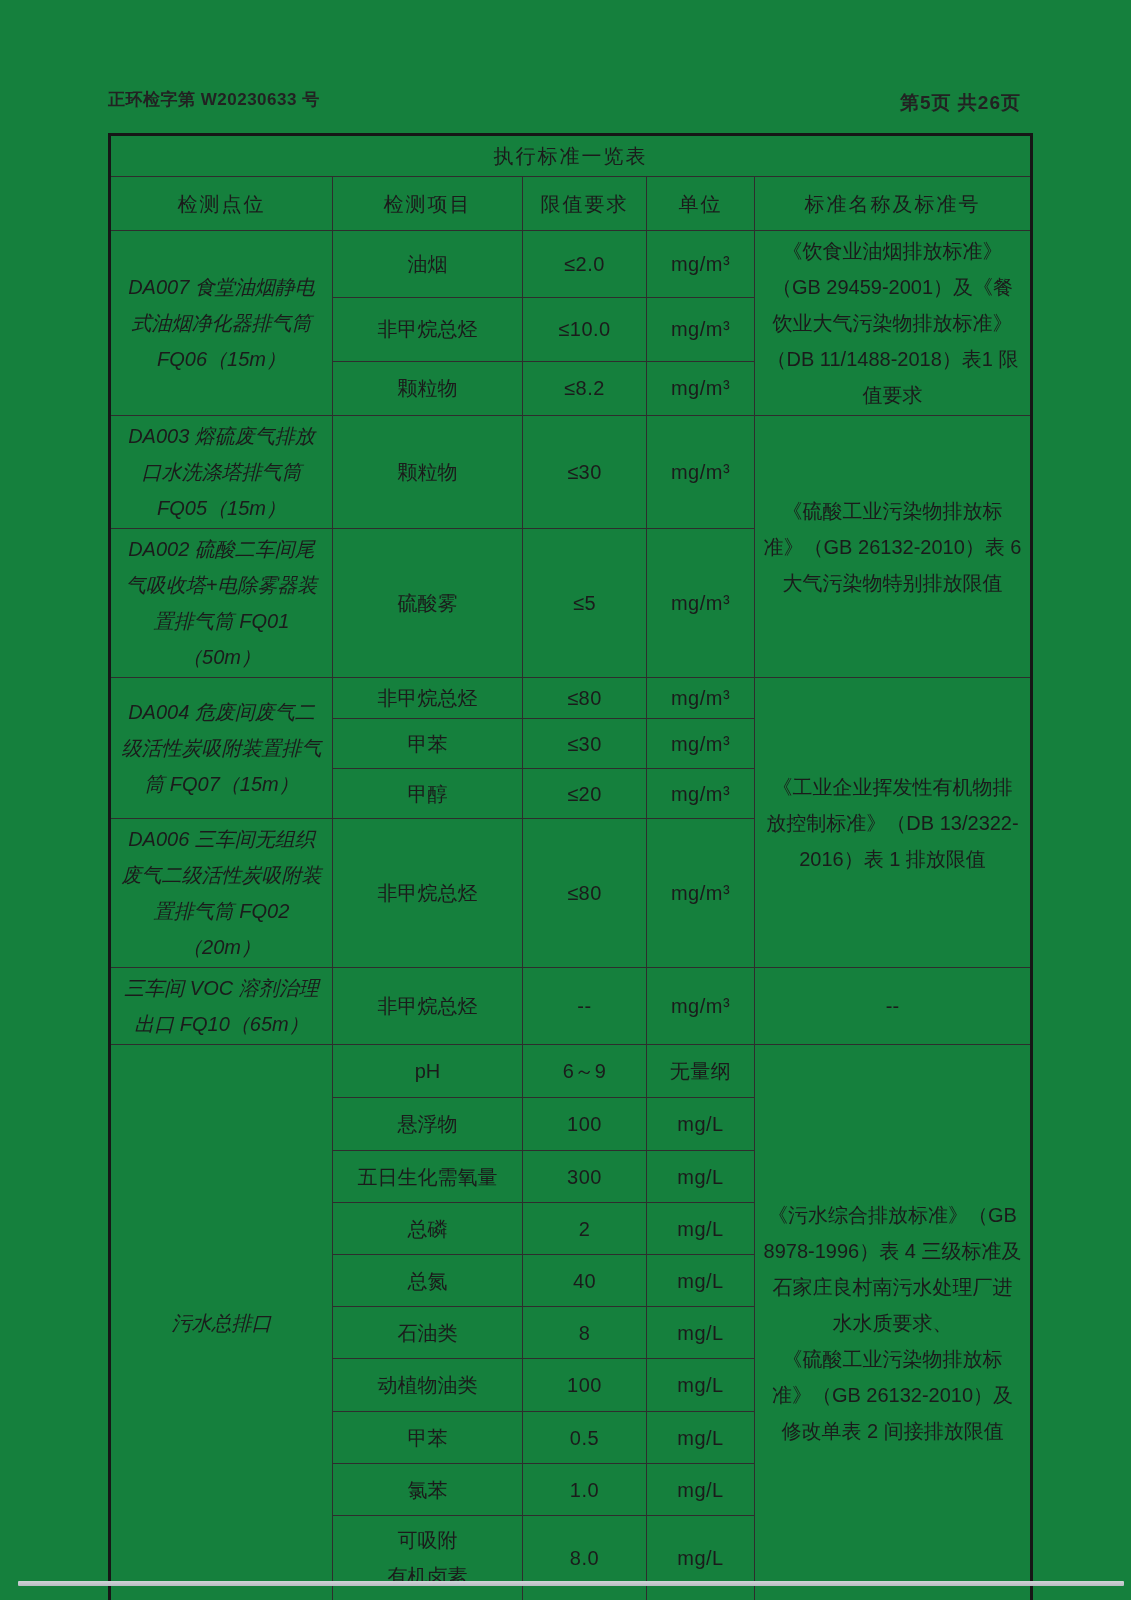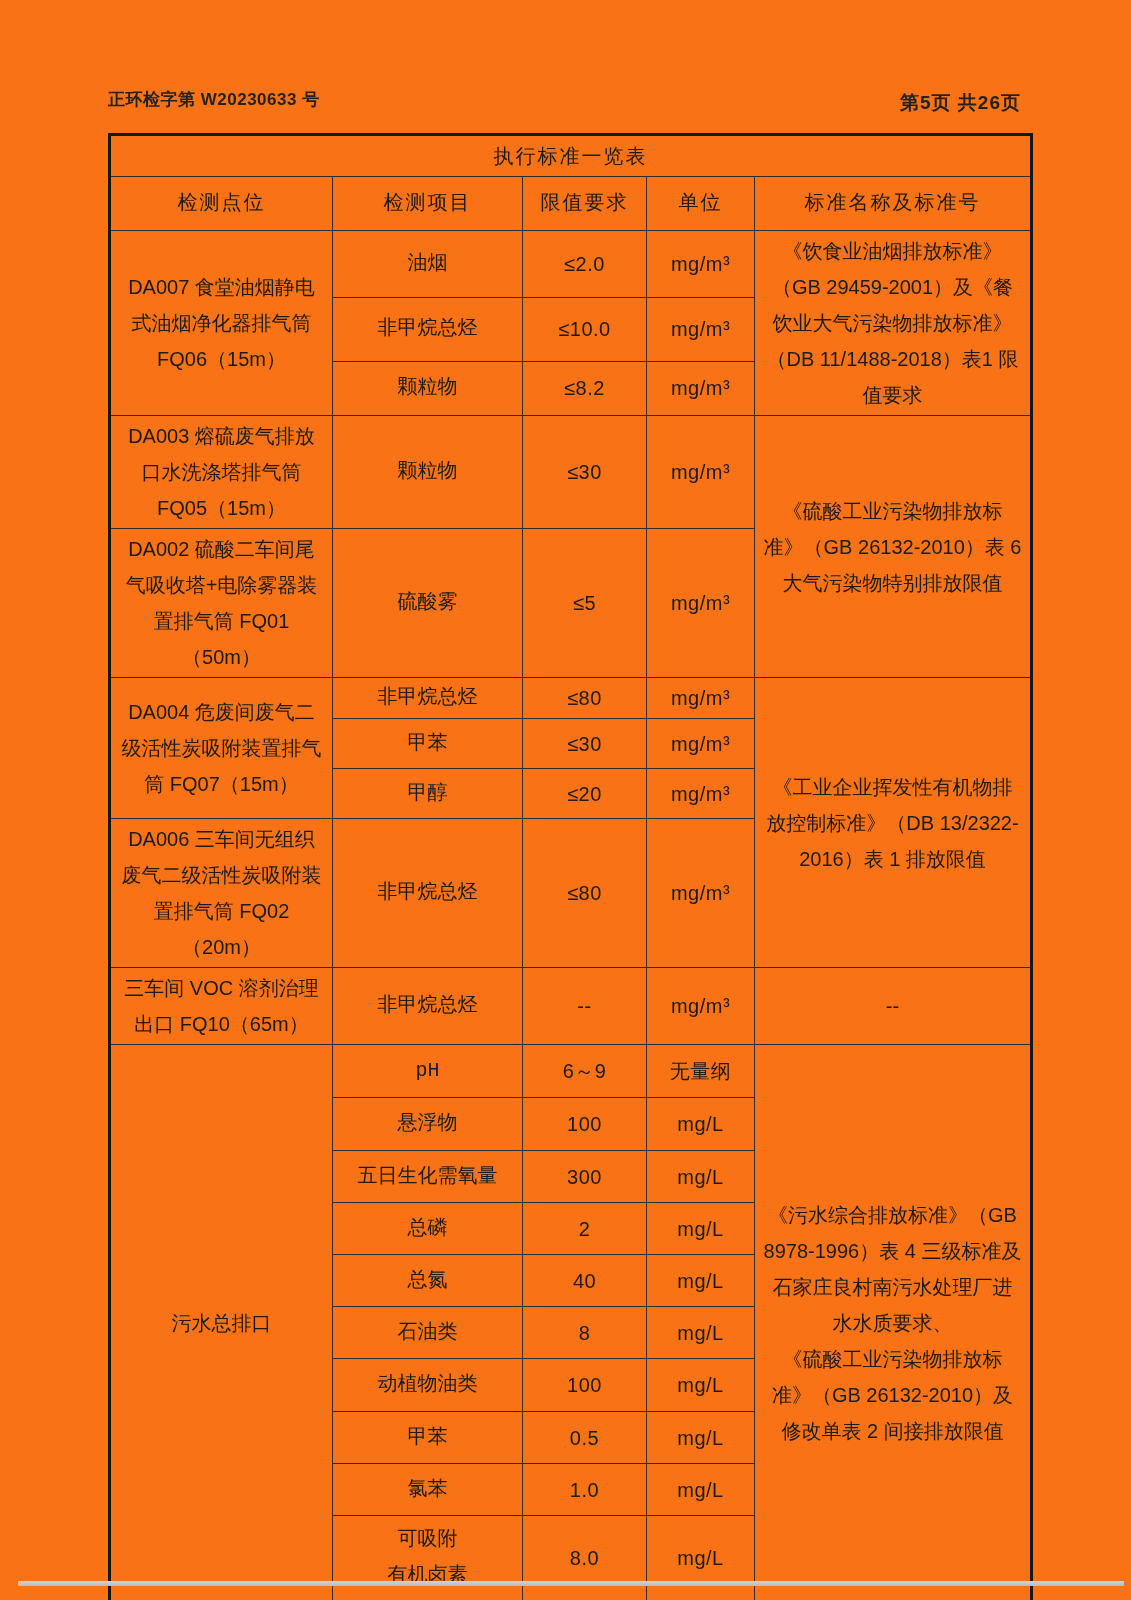--- a/index.html
+++ b/index.html
@@ -1,21 +1,21 @@
 <!DOCTYPE html>
 <html><head>
 <meta charset="utf-8">
 <style>
   * { box-sizing: border-box; }
   html, body { margin: 0; padding: 0; background: #ffffff; }
   .page {
     position: relative;
     width: 1131px;
     height: 1600px;
-    background: #f97316;
+    background: #15803d;
     overflow: hidden;
     font-family: "Liberation Sans", "DejaVu Sans", sans-serif;
     color: #1c1c1c;
   }
   .doc-number {
     position: absolute;
     left: 108px;
     top: 88px;
     font-size: 17px;
     font-weight: bold;
@@ -50,35 +50,34 @@
     font-weight: normal;
     color: #1b1b1b;
     overflow: hidden;
   }
   td.title-cell {
     font-size: 21px;
     letter-spacing: 2px;
   }
   table.std th {
     letter-spacing: 2px;
-    font-family: Liberation Mono, monospace;
   }
   td.point {
     padding: 2px 10px;
     line-height: 1.9;
+    font-style: italic;
   }
   td.standard {
     padding: 4px 12px;
     line-height: 1.85;
     white-space: pre-line;
   }
   td.item {
     white-space: pre-line;
     line-height: 1.45;
-    font-family: Liberation Mono, monospace;
   }
   td.limit, td.unit {
     letter-spacing: 0.5px;
   }
   .bottom-scan-line {
     position: absolute;
     left: 18px;
     top: 1581px;
     width: 1106px;
     height: 5px;

